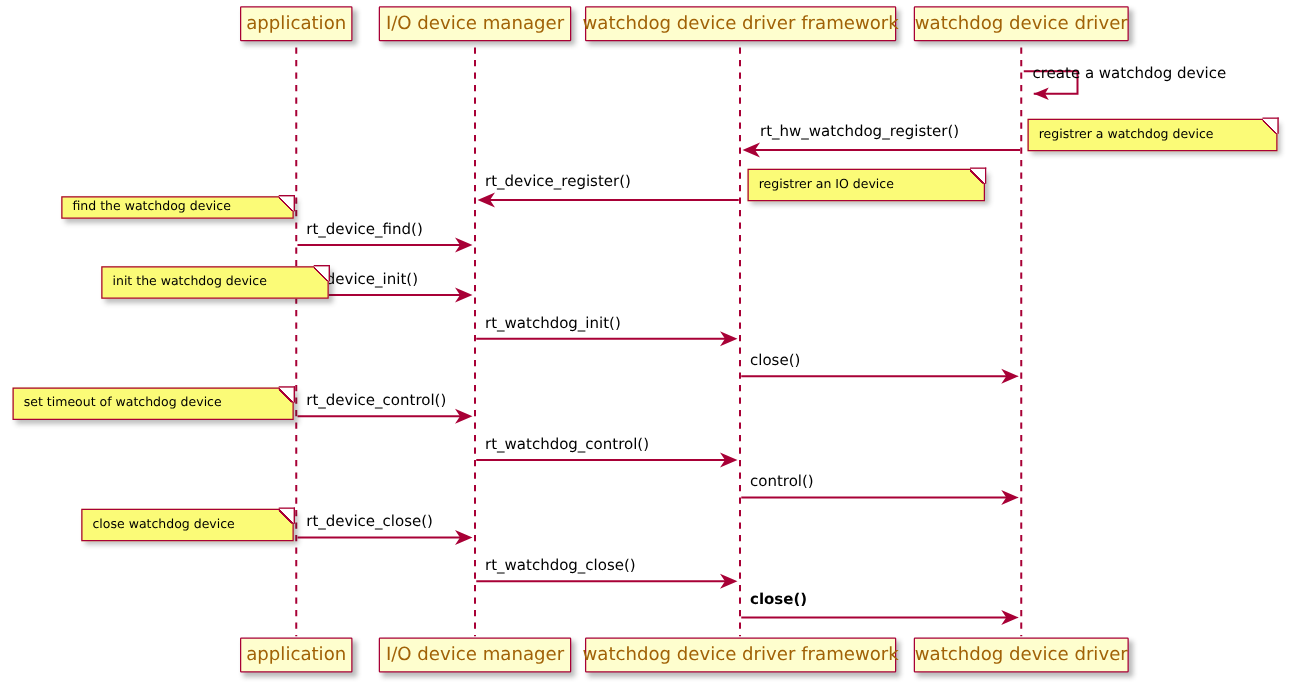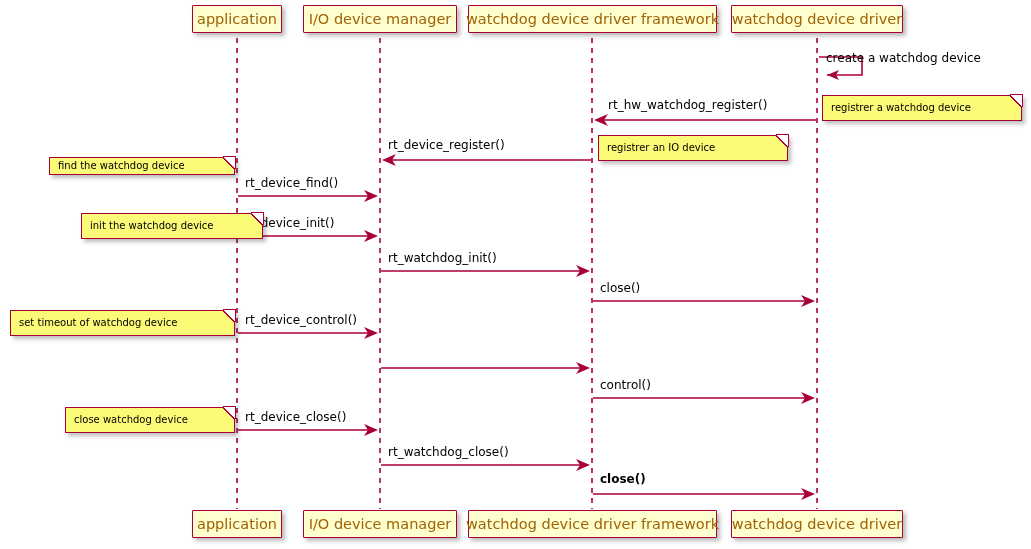--- a/index.html
+++ b/index.html
@@ -174,20 +174,21 @@
   </svg>
 
   <div class="msg-label" style="left:826px; top:52px;">create a watchdog device</div>
   <div class="msg-label" style="left:608px; top:99px;">rt_hw_watchdog_register()</div>
   <div class="msg-label" style="left:388px; top:139px;">rt_device_register()</div>
   <div class="msg-label" style="left:245px; top:177px;">rt_device_find()</div>
   <div class="msg-label" style="left:245px; top:217px;">rt_device_init()</div>
   <div class="msg-label" style="left:388px; top:252px;">rt_watchdog_init()</div>
   <div class="msg-label" style="left:600px; top:282px;">close()</div>
   <div class="msg-label" style="left:245px; top:314px;">rt_device_control()</div>
+  <div class="msg-label" style="left:388px; top:349px;">rt_watchdog_control()</div>
   <div class="msg-label" style="left:600px; top:379px;">control()</div>
   <div class="msg-label" style="left:245px; top:411px;">rt_device_close()</div>
   <div class="msg-label" style="left:388px; top:446px;">rt_watchdog_close()</div>
   <div class="msg-label" style="left:600px; top:473px;font-weight:bold;">close()</div>
 
   <div class="note" style="left:822px; top:95px; width:200px; height:26px;">
     <span class="fold"></span>
     <span>registrer a watchdog device</span>
   </div>
   <div class="note" style="left:598px; top:135px; width:190px; height:26px;">

